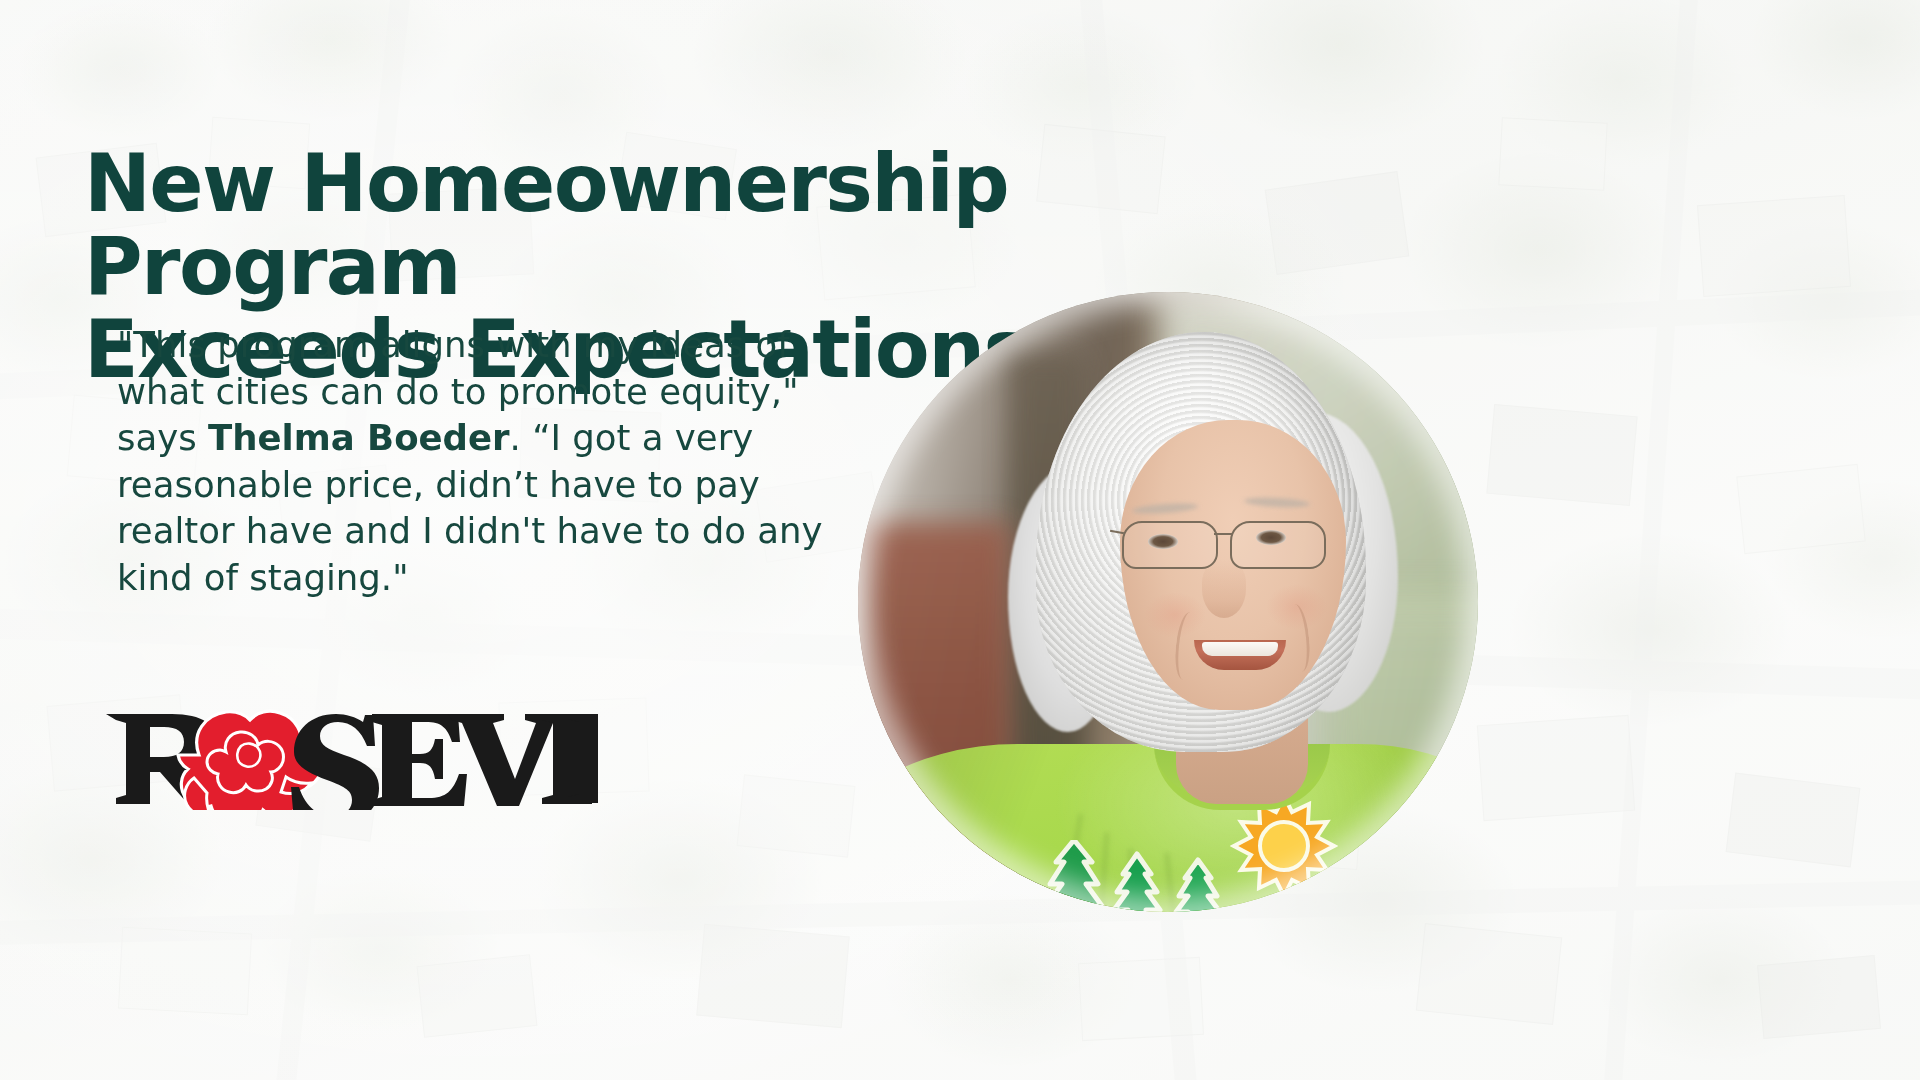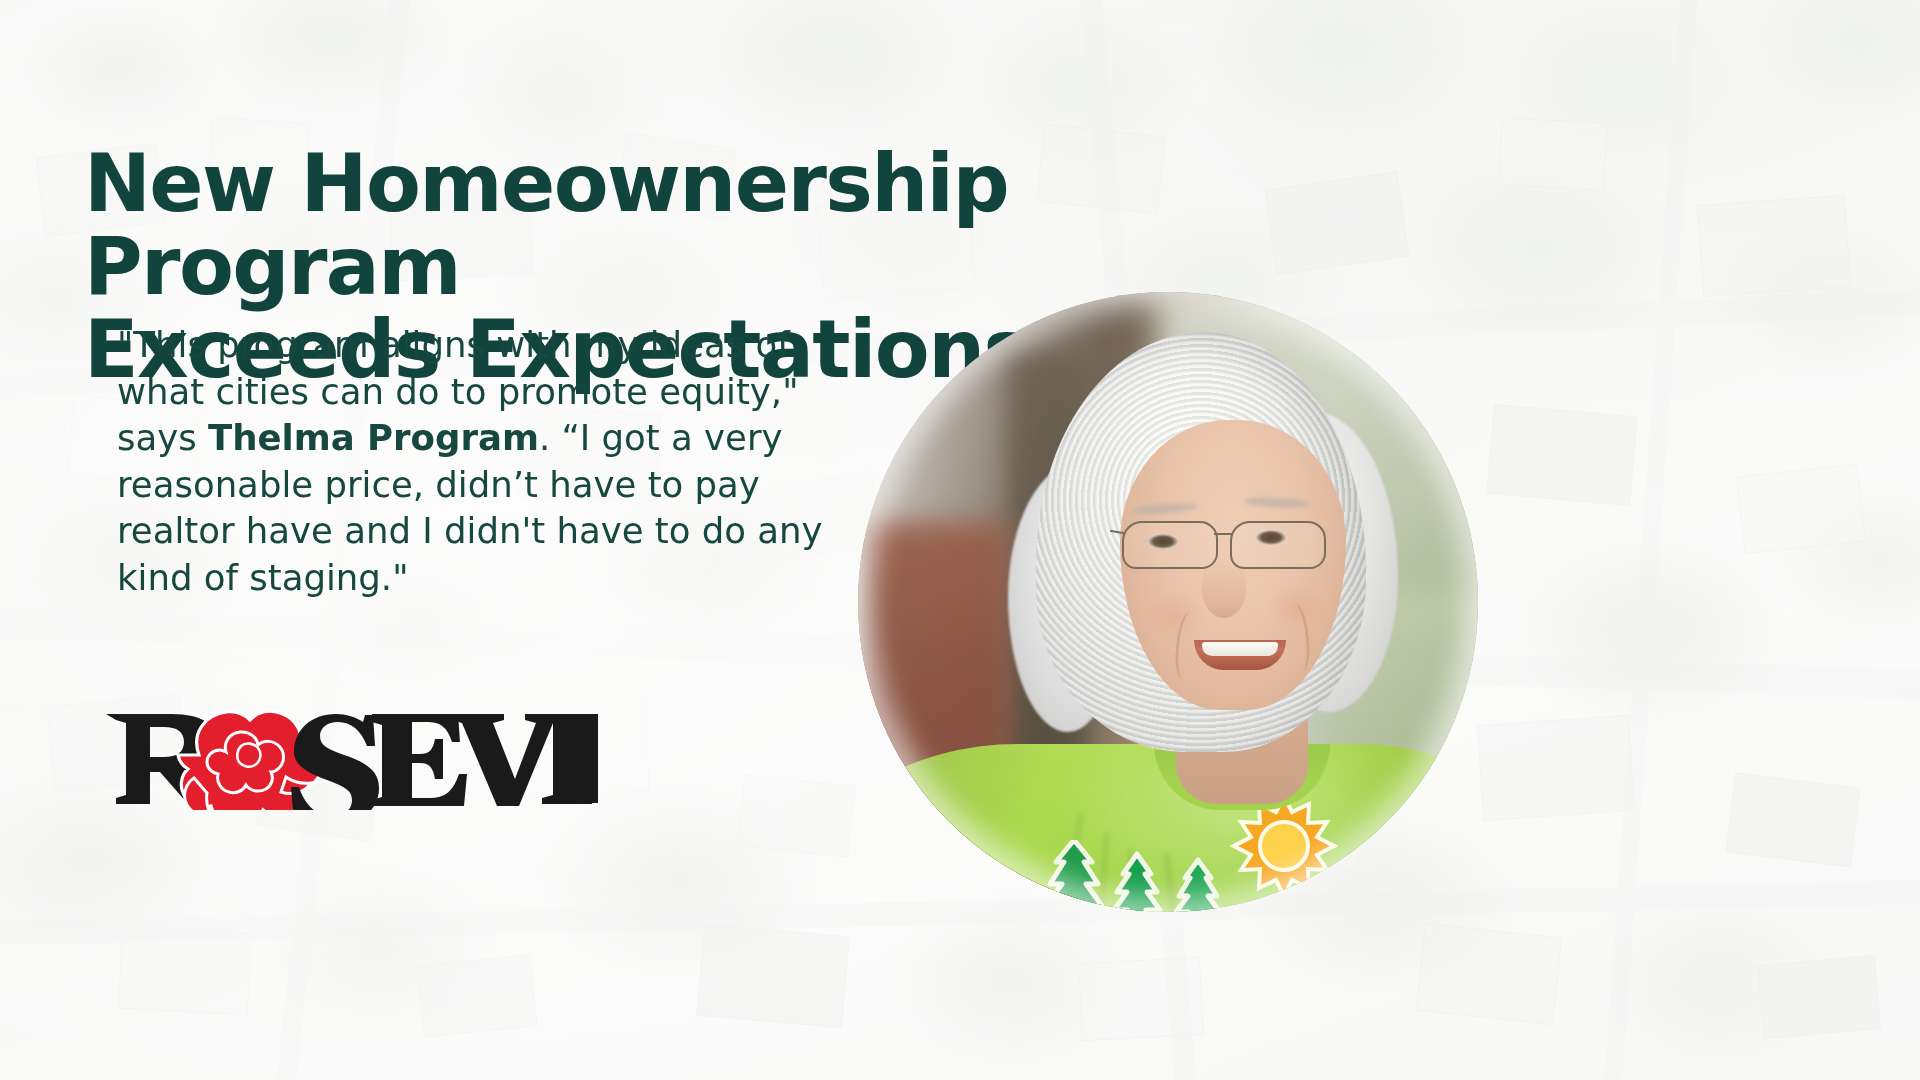--- a/index.html
+++ b/index.html
@@ -460,21 +460,21 @@
 
     <div class="bg-wash"></div>
     <div class="bg-wash2"></div>
   </div>
 
   <div class="content">
 
     <h1 class="headline">New Homeownership Program
 Exceeds Expectations</h1>
 
-    <div class="quote"><span>"This program aligns with my ideas of what cities can do to promote equity," says </span><span class="nm">Thelma Program</span><span>. “I got a very reasonable price, didn’t have to pay realtor have and I didn't have to do any kind of staging."</span></div>
+    <div class="quote"><span>"This program aligns with my ideas of what cities can do to promote equity," says </span><span class="nm">Thelma Boeder</span><span>. “I got a very reasonable price, didn’t have to pay realtor have and I didn't have to do any kind of staging."</span></div>
 
     <div class="logo">
       <svg viewBox="0 0 500 110" width="500" height="110" aria-hidden="true">
 
         <g fill="#1a1a1a">
           <path d="M8 14 h66 c30 0 46 11 46 29 0 14 -10 23 -28 27 l32 34 h-34 l-28 -32 h-10 v32 h-34 v-6 l10 -3 v-72 l-10 -3 z
                    M52 27 v30 h14 c13 0 20 -5 20 -15 0 -10 -7 -15 -20 -15 z"></path>
         </g>
 
         <g>

